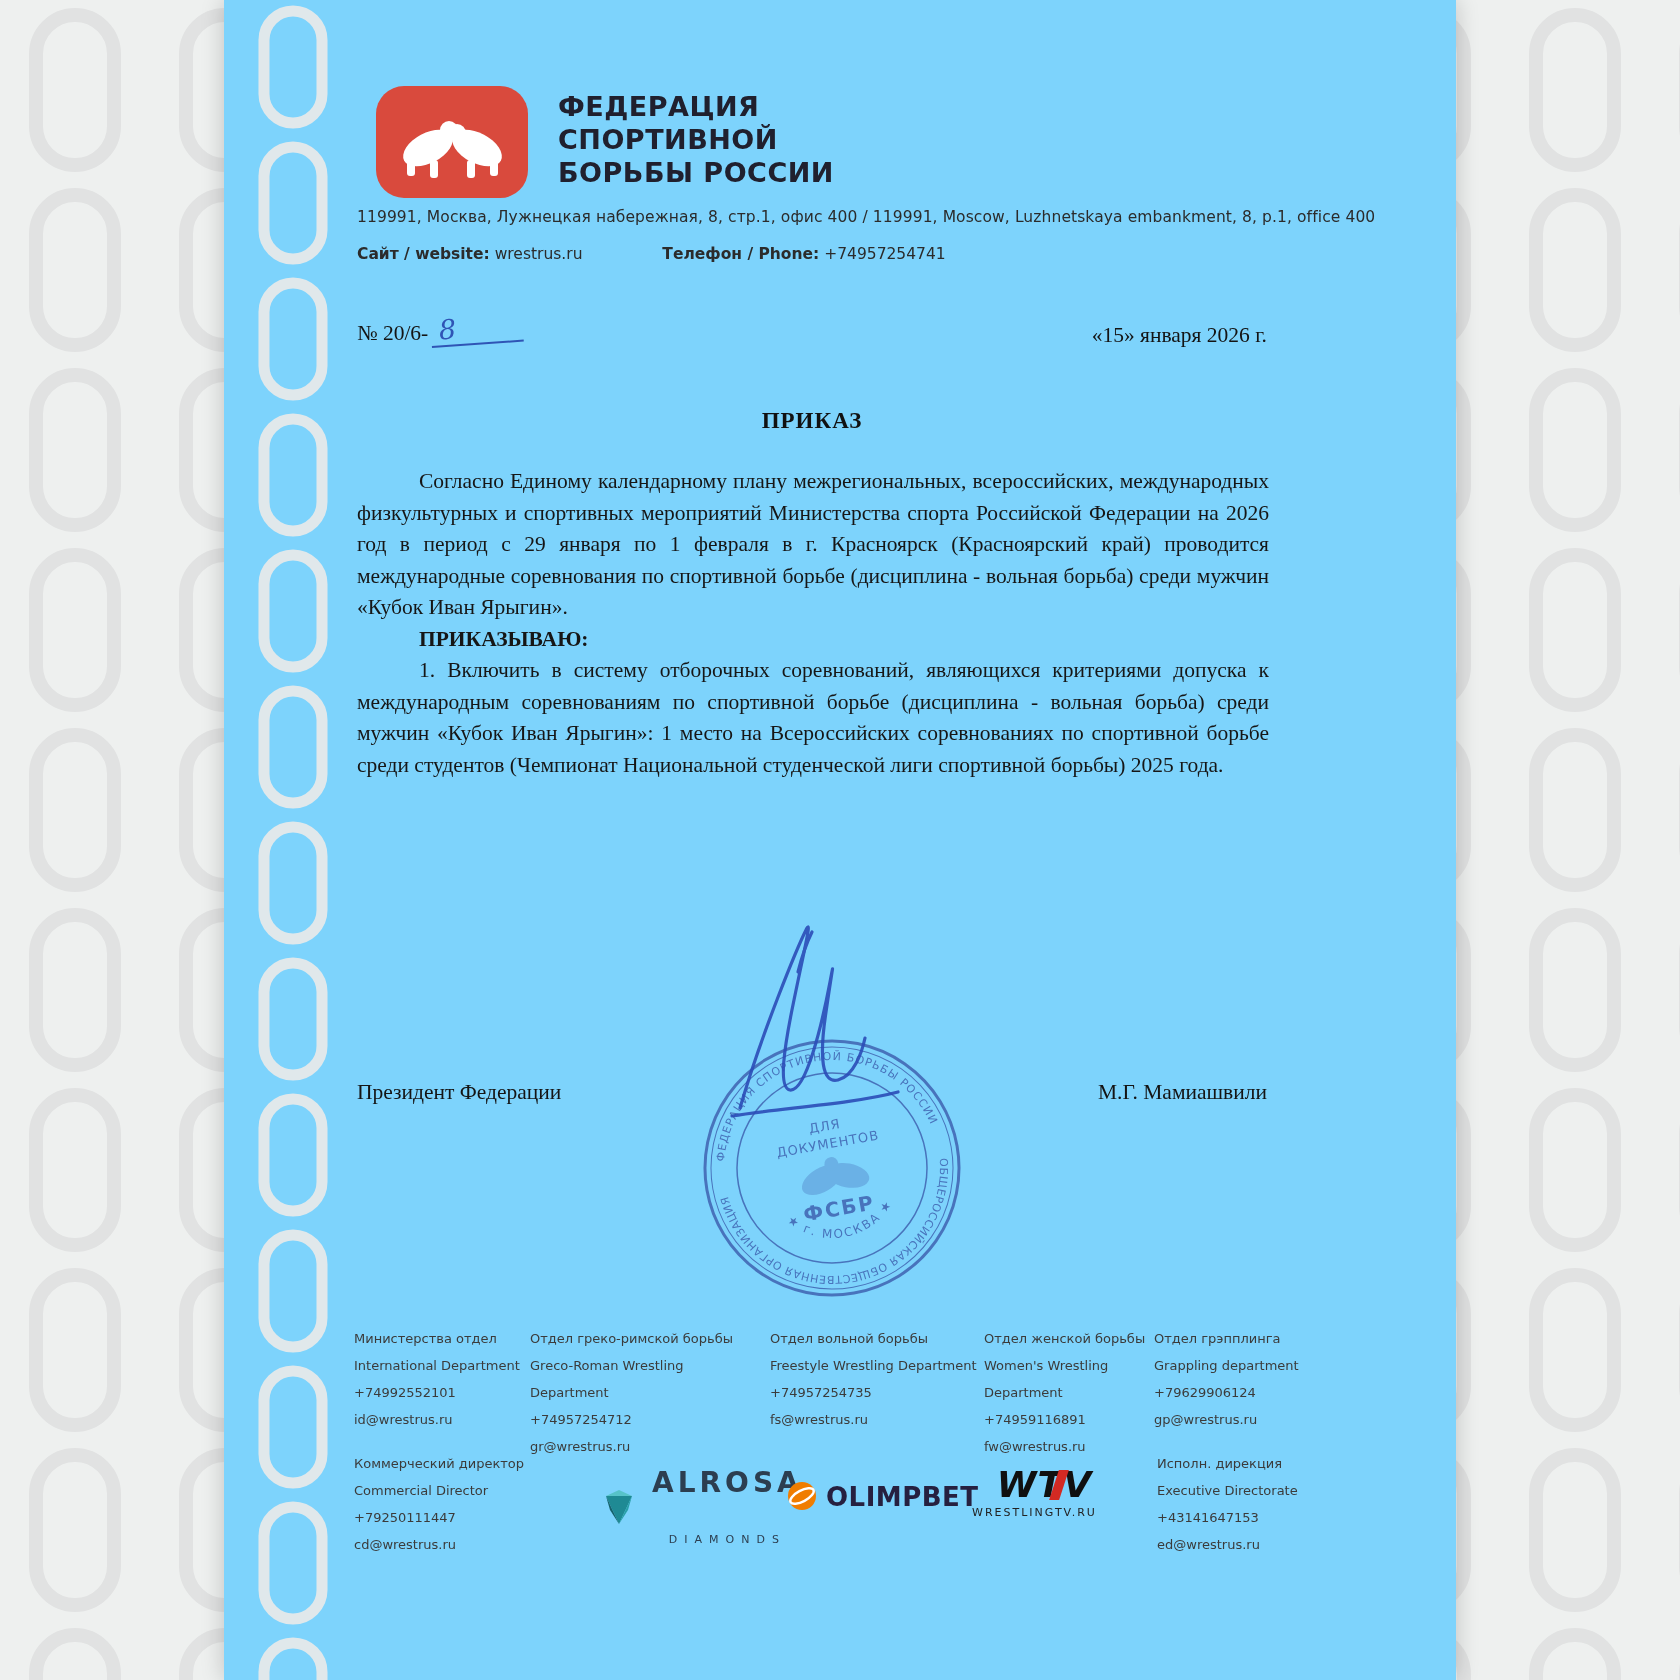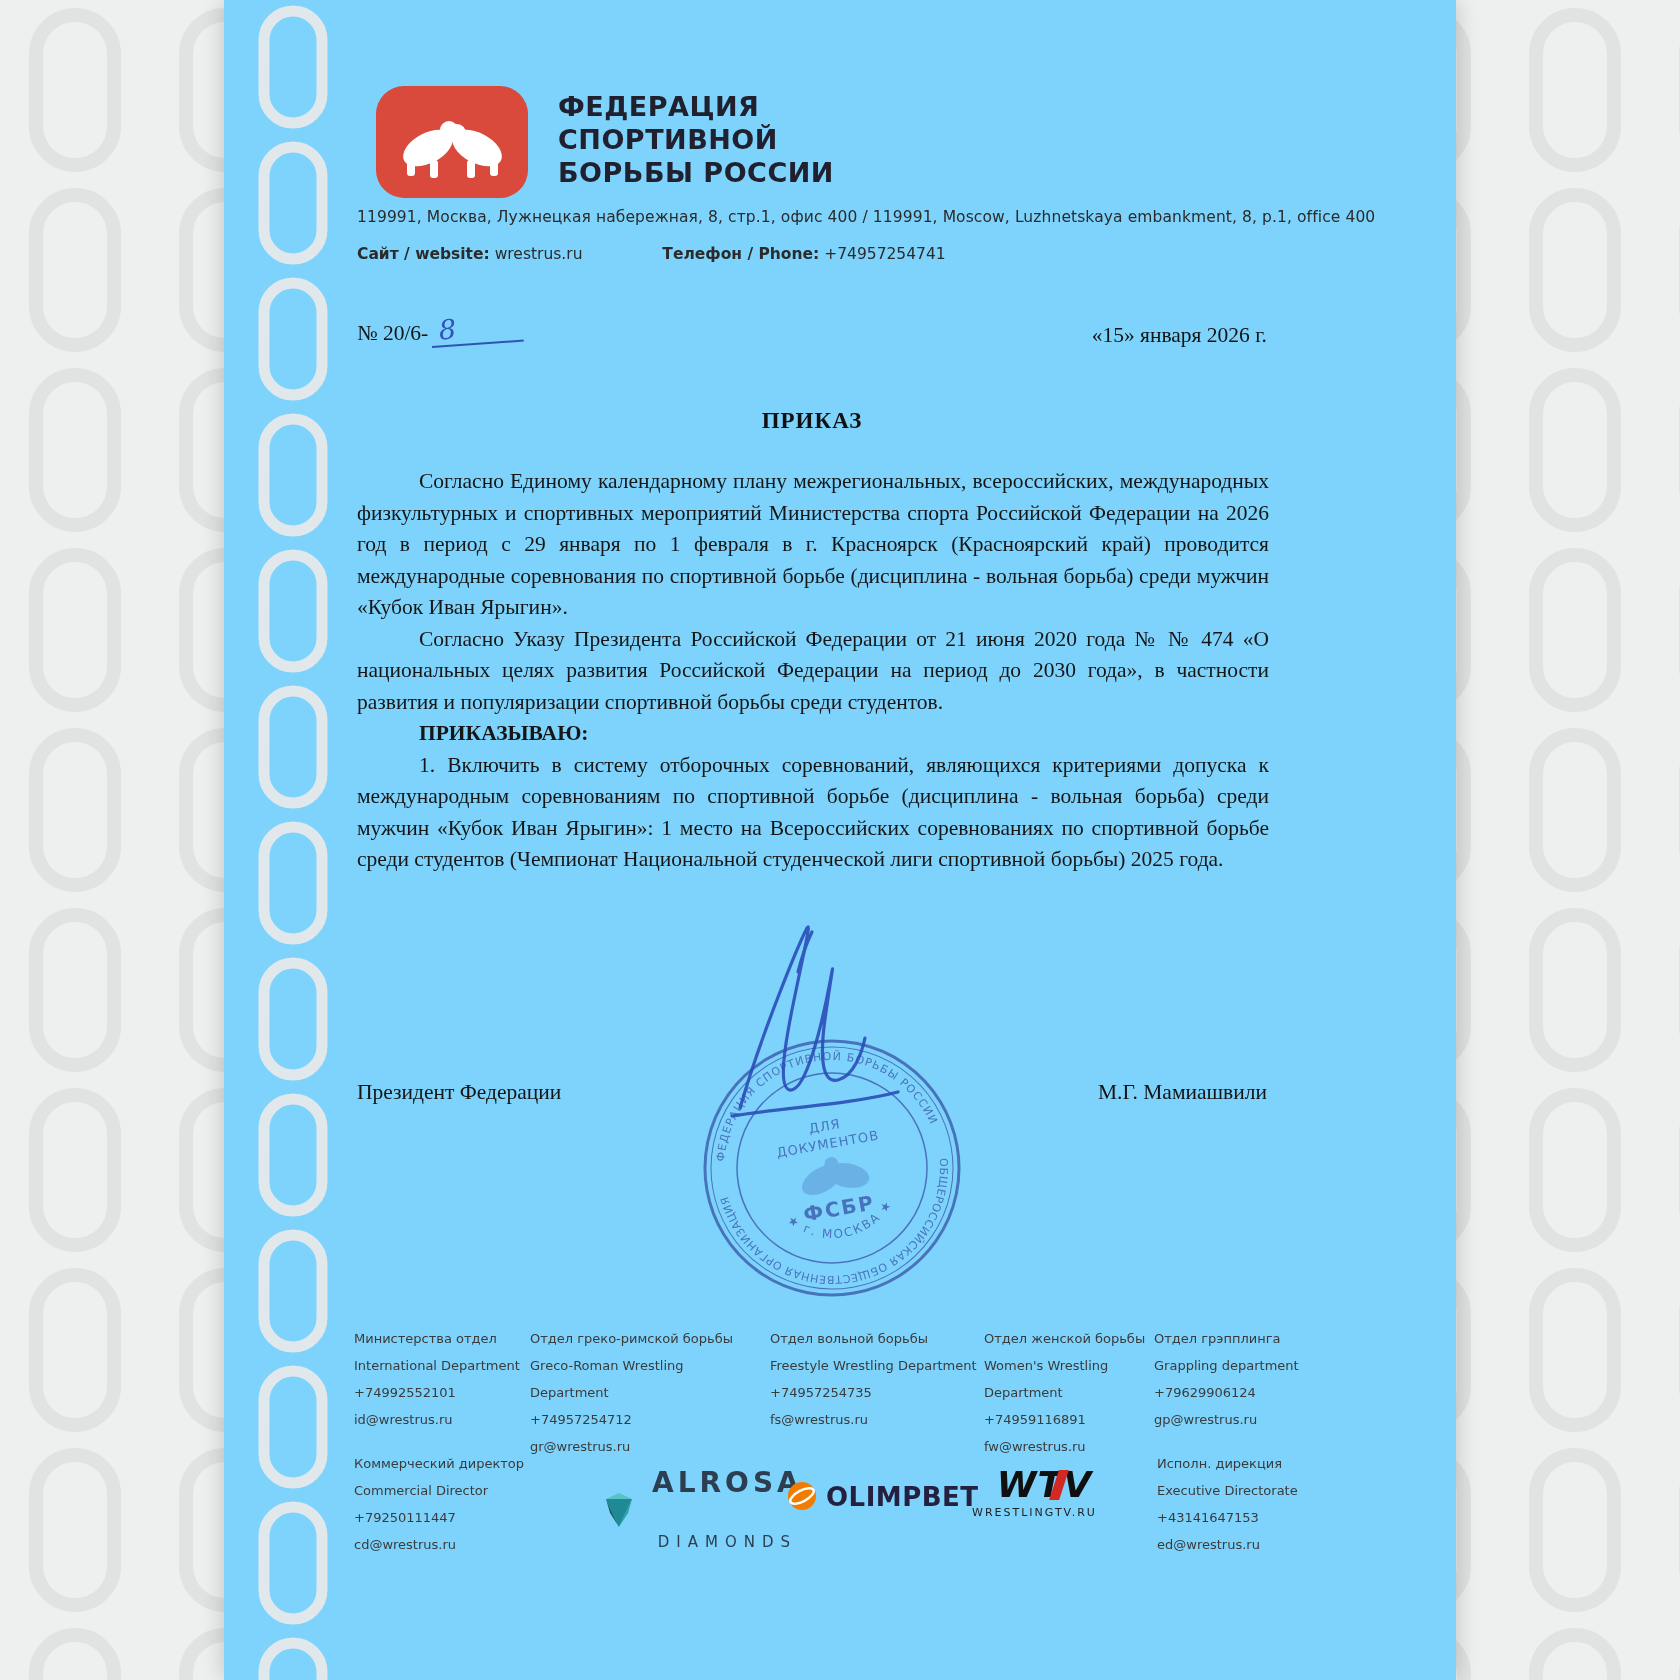--- a/index.html
+++ b/index.html
@@ -81,21 +81,21 @@
   .ft-col {
     position:absolute; top:1325px;
     font-size:13px; line-height:27px; color:#3b3b3b;
   }
   .ft-col2 { position:absolute; top:1450px; font-size:13px; line-height:27px; color:#3b3b3b; }
 
   .sponsor { position:absolute; z-index:2; }
   .alrosa { left:372px; top:1468px; display:flex; align-items:center; }
   .alrosa-text { margin-left:10px; text-align:center; color:#2c3e50; }
   .alrosa-name { font-size:28px; font-weight:700; letter-spacing:4px; line-height:30px; }
-  .alrosa-sub { font-size:15px; letter-spacing:7px;margin-top:35px; }
+  .alrosa-sub { font-size:11px; letter-spacing:7px;margin-top:35px; }
   .olimpbet { left:562px; top:1480px; display:flex; align-items:flex-end; }
   .olimp-name { margin-left:8px; font-size:26px; font-weight:800; color:#262040; letter-spacing:.5px; }
   .wtv { left:748px; top:1466px; text-align:right; width:120px; }
   .wtv-mark { position:relative; font-size:36px; font-weight:900; font-style:italic; color:#101010; letter-spacing:1px; line-height:38px; }
   .wtv-slash {
     position:absolute; right:28px; top:4px; width:10px; height:30px;
     background:#d22a23; transform:skewX(-18deg);
   }
   .wtv-sub { font-size:11px; letter-spacing:2px; color:#222; margin-top:2px; }
 </style>
@@ -154,21 +154,20 @@
     <div>
       <span>№ 20/6-</span><span class="hand-num">8</span>
     </div>
     <div>«15» января 2026 г.</div>
   </div>
 
   <div class="doc-title">ПРИКАЗ</div>
 
   <div class="doc-body">
     <p>Согласно Единому календарному плану межрегиональных, всероссийских, международных физкультурных и спортивных мероприятий Министерства спорта Российской Федерации на 2026 год в период с 29 января по 1 февраля в г. Красноярск (Красноярский край) проводится международные соревнования по спортивной борьбе (дисциплина - вольная борьба) среди мужчин «Кубок Иван Ярыгин».</p>
-    <p>Согласно Указу Президента Российской Федерации от 21 июня 2020 года № № 474 «О национальных целях развития Российской Федерации на период до 2030 года», в частности развития и популяризации спортивной борьбы среди студентов.</p>
     <p class="bold">ПРИКАЗЫВАЮ:</p>
     <p>1. Включить в систему отборочных соревнований, являющихся критериями допуска к международным соревнованиям по спортивной борьбе (дисциплина - вольная борьба) среди мужчин «Кубок Иван Ярыгин»: 1 место на Всероссийских соревнованиях по спортивной борьбе среди студентов (Чемпионат Национальной студенческой лиги спортивной борьбы) 2025 года.</p>
   </div>
 
   <div class="sign-row">
     <span>Президент Федерации</span>
     <span>М.Г. Мамиашвили</span>
   </div>
 
   <svg class="signature-svg" width="220" height="220" viewBox="0 0 220 220">

